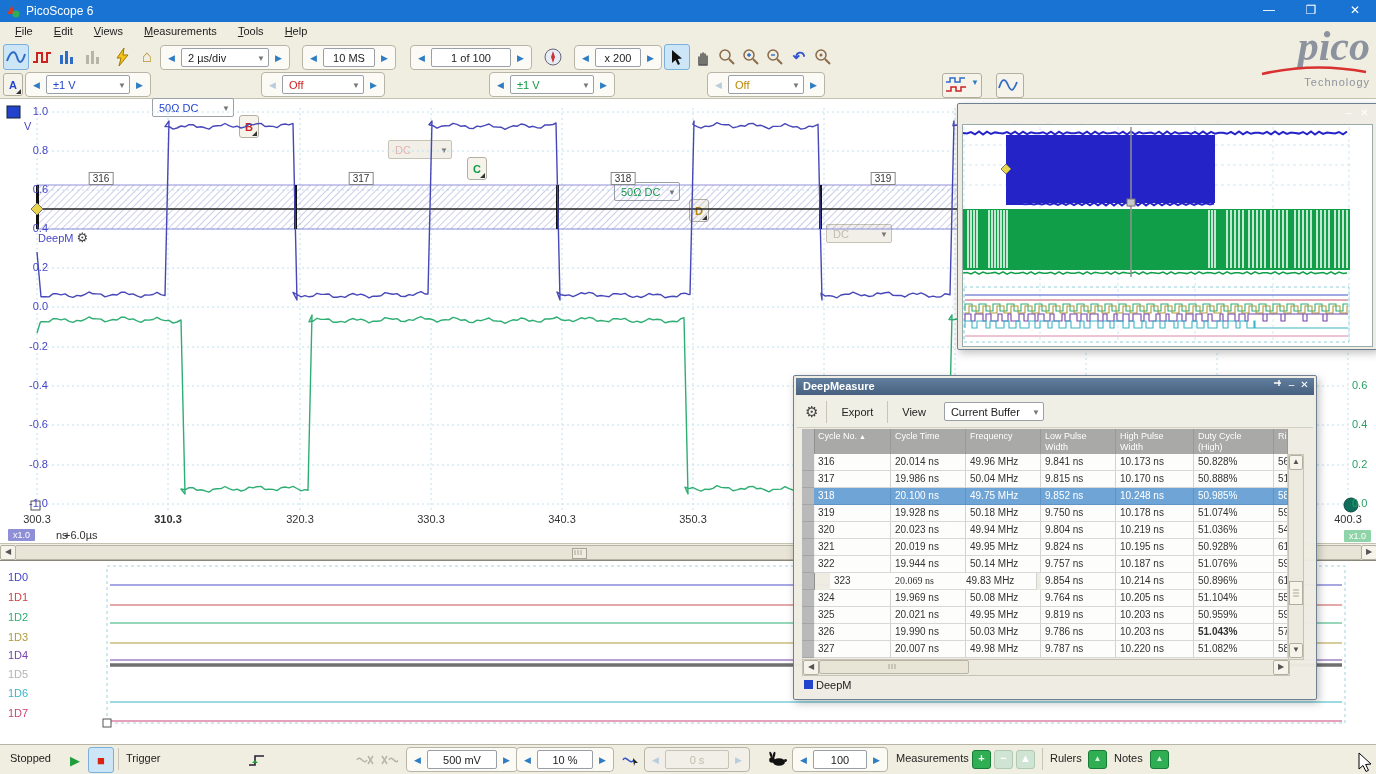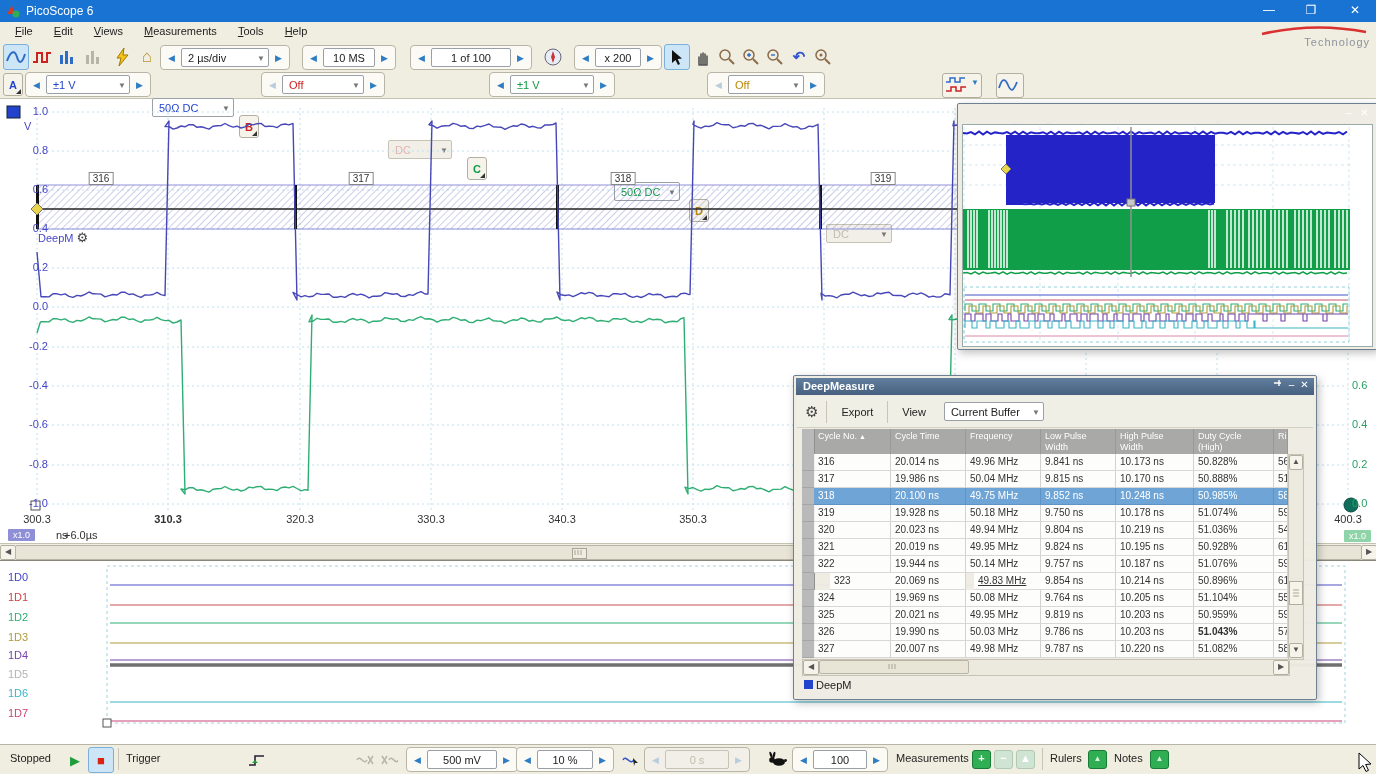--- a/index.html
+++ b/index.html
@@ -224,20 +224,21 @@
         <path d="M3,17 h5 v-4 h5 v4 h5 v-4 h5" stroke="#cc2222" stroke-width="1.5" fill="none"></path>
       </svg><span></span>
     <span class="abs" style="right:2px;top:4px;color:#2e7cc4;font-size:8px">▼</span></div>
   <div class="abs" style="left:996px;top:73px;width:26px;height:23px;background:#f6f4ea;border:1px solid #b3afa0;border-radius:3px;text-align:center">
     <svg width="22" height="21">
         <path d="M2,14 C5,4 8,4 11,11 S16,18 20,8" stroke="#2e6cc8" stroke-width="1.8" fill="none"></path>
       </svg>
     </div>
 
   <div class="abs" style="left:1258px;top:26px;width:112px;height:66px">
+    <div style="font-family:'Liberation Serif',serif;font-style:italic;font-weight:bold;font-size:42px;color:#8d939e;line-height:40px;text-align:right">pico</div>
     <svg width="112" height="10">
         <path d="M4,8 Q56,-4 108,6" stroke="#d93030" stroke-width="2.5" fill="none"></path>
       </svg>
     <div style="font-size:11px;color:#8d939e;text-align:right;letter-spacing:1px">Technology</div>
   </div>
 
   <svg id="plotsvg" class="abs" style="left:0;top:0;pointer-events:none" width="1376" height="744">
     <defs>
       <pattern id="hatch" width="5" height="5" patternTransform="rotate(45)" patternUnits="userSpaceOnUse">
         <line x1="0" y1="0" x2="0" y2="5" stroke="#5b5bc0" stroke-width="1.1" opacity="0.55"></line>
@@ -537,22 +538,22 @@
           <div class="td" style="left: 97px; top: 180px; width: 75px; height: 17px;">19.944 ns</div>
           <div class="td" style="left: 172px; top: 180px; width: 75px; height: 17px;">50.14 MHz</div>
           <div class="td" style="left: 247px; top: 180px; width: 75px; height: 17px;">9.757 ns</div>
           <div class="td" style="left: 322px; top: 180px; width: 78px; height: 17px;">10.187 ns</div>
           <div class="td" style="left: 400px; top: 180px; width: 80px; height: 17px;">51.076%</div>
           <div class="td" style="left: 480px; top: 180px; width: 14px; height: 17px;">599</div>
         </div>
         <div class="gut" style="left: 8px; top: 197px; width: 12px; height: 16px;"></div>
         <div>
           <div class="td" style="left: 36px; top: 197px; width: 77px; height: 17px;">323</div>
-          <div class="td" style="left: 97px; top: 197px; width: 75px; height: 17px;">20.069 ns</div>
-          <div class="td" style="left: 180px; top: 197px; width: 75px; height: 17px; text-decoration: underline;">49.83 MHz</div>
+          <div class="td" style="left: 97px; top: 197px; width: 75px; height: 17px; font-family: Liberation Serif, serif;">20.069 ns</div>
+          <div class="td" style="left: 168px; top: 197px; width: 75px; height: 17px;">49.83 MHz</div>
           <div class="td" style="left: 247px; top: 197px; width: 75px; height: 17px;">9.854 ns</div>
           <div class="td" style="left: 322px; top: 197px; width: 78px; height: 17px;">10.214 ns</div>
           <div class="td" style="left: 400px; top: 197px; width: 80px; height: 17px;">50.896%</div>
           <div class="td" style="left: 480px; top: 197px; width: 14px; height: 17px;">614</div>
         </div>
         <div class="gut" style="left: 8px; top: 214px; width: 12px; height: 16px;"></div>
         <div>
           <div class="td" style="left: 20px; top: 214px; width: 77px; height: 17px;">324</div>
           <div class="td" style="left: 97px; top: 214px; width: 75px; height: 17px;">19.969 ns</div>
           <div class="td" style="left: 172px; top: 214px; width: 75px; height: 17px;">50.08 MHz</div>

